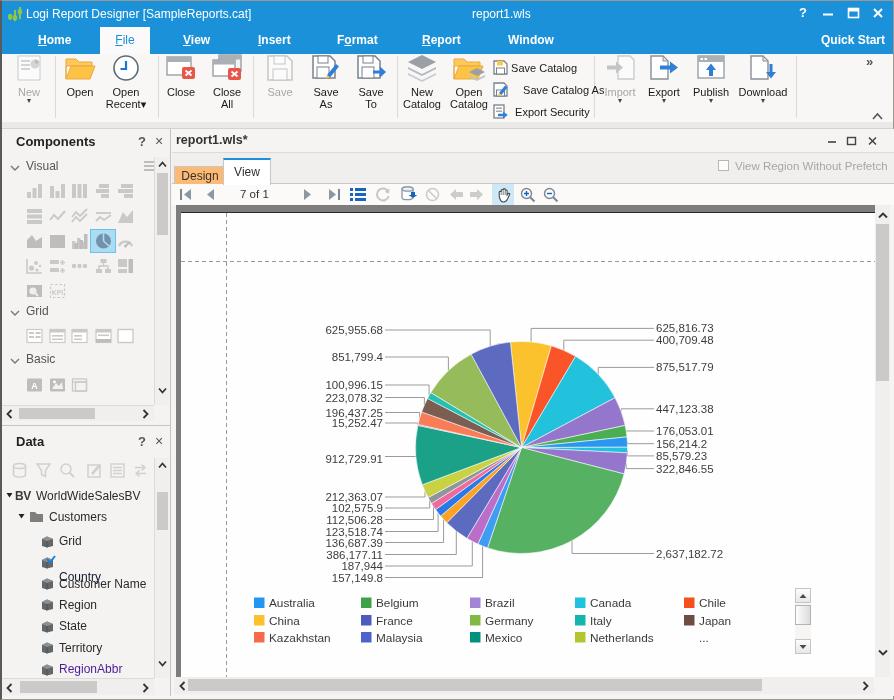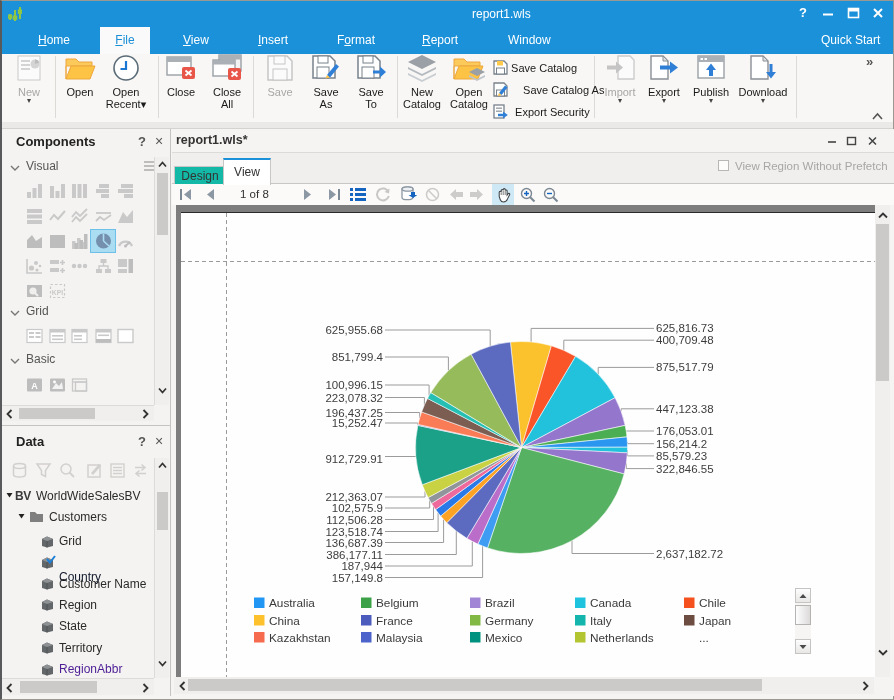--- a/index.html
+++ b/index.html
@@ -3,21 +3,21 @@
 <meta charset="utf-8">
 <style>
 * { margin:0; padding:0; box-sizing:border-box; }
 html,body { width:894px; height:700px; overflow:hidden; }
 body { font-family:"Liberation Sans", sans-serif; position:relative; background:#f0efed; }
 #win { position:absolute; left:0; top:0; width:894px; height:700px; border:1px solid #9b9892; border-left:2px solid #58595b; background:#f5f4f2; }
 .abs { position:absolute; }
 
 #titlebar { position:absolute; left:0; top:0; width:100%; height:25px; background:#1a91d9; color:#fff; }
 #menubar { position:absolute; left:0; top:25px; width:100%; height:28px; background:#1a91d9; }
-.menuitem { position:absolute; top:0; height:28px; line-height:28px; color:#fff; font-size:12px; }
+.menuitem { position:absolute; top:0; height:28px; line-height:28px; color:#fff; font-size:12px;font-weight:bold; }
 .menuitem u { text-decoration:underline; }
 #filetab { position:absolute; left:98px; top:1px; width:50px; height:27px; background:#fafafa; color:#1a8fd8; text-align:center; line-height:27px; font-size:12px; }
 
 #ribbon { position:absolute; left:0; top:53px; width:100%; height:68px; background:#f8f7f5; }
 #ribbonstrip { position:absolute; left:0; top:121px; width:100%; height:7px; background:#ebe9e7; border-bottom:1px solid #d5d3d0; }
 .rsep { position:absolute; top:2px; height:62px; width:1px; background:#dcdad7; }
 .rbtn { position:absolute; top:0; text-align:center; font-size:11px; color:#1a1a1a; }
 .rbtn .lbl { margin-top:2px; line-height:12px; }
 .rbtn.dis { color:#a9a7a5; }
 .dda { font-size:8px; color:#444; line-height:6px; }
@@ -48,20 +48,21 @@
     <svg class="abs" style="left:6px;top:5px" width="14" height="16" viewBox="0 0 14 16">
       <g stroke="#8fc643" stroke-width="2" fill="#8fc643">
         <line x1="2" y1="8" x2="2" y2="14"></line>
           <rect x="0.8" y="9.5" width="2.4" height="2.4"></rect>
         <line x1="7" y1="4" x2="7" y2="15"></line>
           <rect x="5.8" y="10.5" width="2.4" height="2.4"></rect>
         <line x1="12" y1="1" x2="12" y2="13"></line>
           <rect x="10.8" y="4.5" width="2.4" height="2.4"></rect>
       </g>
     </svg>
+    <span class="abs" style="left:24px;top:6px;font-size:12px;">Logi Report Designer [SampleReports.cat]</span>
     <span class="abs" style="left:470px;top:6px;font-size:12px;">report1.wls</span>
     <span class="abs" style="left:797px;top:4px;font-size:13px;font-weight:bold;">?</span>
     <svg class="abs" style="left:820px;top:6px" width="64" height="13" viewBox="0 0 64 13">
       <line x1="1" y1="7.5" x2="11" y2="7.5" stroke="#fff" stroke-width="2"></line>
       <rect x="26.5" y="1.5" width="10" height="9" fill="none" stroke="#fff" stroke-width="1.6"></rect>
       <rect x="26.5" y="1.5" width="10" height="3" fill="#fff"></rect>
       <path d="M52 2 L60 10 M60 2 L52 10" stroke="#fff" stroke-width="2"></path>
     </svg>
   </div>
   <div id="menubar">
@@ -541,34 +542,34 @@
   <div id="docarea">
     <div id="doctitle">
       <span class="abs" style="left:4px;top:4px;font-size:12.5px">report1.wls*</span>
       <svg class="abs" style="left:655px;top:7px" width="56" height="11" viewBox="0 0 56 11">
         <line x1="1" y1="6" x2="9" y2="6" stroke="#444" stroke-width="1.6"></line>
         <rect x="20.5" y="1.5" width="8" height="7" fill="none" stroke="#444" stroke-width="1.4"></rect>
         <path d="M42 1.5 L49 8.5 M49 1.5 L42 8.5" stroke="#444" stroke-width="1.5"></path>
       </svg>
     </div>
     <div id="tabrow">
-      <div class="dtab" style="left:2px;top:13px;width:52px;height:18px;line-height:18px;background:#14b8a6;border:1px solid #c9c7c5;border-bottom:none">Design</div>
+      <div class="dtab" style="left:2px;top:13px;width:52px;height:18px;line-height:18px;background:#fdba74;border:1px solid #c9c7c5;border-bottom:none">Design</div>
       <div class="dtab" style="left:51px;top:5px;width:48px;height:27px;line-height:24px;background:#fff;border:1px solid #c9c7c5;border-top:2px solid #1a91d9;border-bottom:none;z-index:2">View</div>
       <div class="abs" style="left:546px;top:7px;width:11px;height:11px;background:#fcfcfb;border:1px solid #b9b7b5"></div>
       <div class="abs" style="left:563px;top:7px;font-size:11.5px;color:#a8a6a4">View Region Without Prefetch</div>
     </div>
     <div id="navrow">
       <svg class="abs" style="left:7px;top:4px" width="14" height="13" viewBox="0 0 14 13">
           <path d="M2 1 L2 12" stroke="#7c8894" stroke-width="2"></path>
           <path d="M12 1 L5 6.5 L12 12 Z" fill="#8b97a3"></path>
         </svg>
       <svg class="abs" style="left:33px;top:4px" width="11" height="13" viewBox="0 0 11 13">
           <path d="M9 1 L2 6.5 L9 12 Z" fill="#8b97a3"></path>
         </svg>
-      <span class="abs" style="left:68px;top:4px;font-size:11.5px;color:#333">1 of 8</span>
+      <span class="abs" style="left:68px;top:4px;font-size:11.5px;color:#333">7 of 1</span>
       <svg class="abs" style="left:130px;top:4px" width="11" height="13" viewBox="0 0 11 13">
           <path d="M2 1 L9 6.5 L2 12 Z" fill="#8b97a3"></path>
         </svg>
       <svg class="abs" style="left:155px;top:4px" width="14" height="13" viewBox="0 0 14 13">
           <path d="M2 1 L9 6.5 L2 12 Z" fill="#8b97a3"></path>
           <path d="M12 1 L12 12" stroke="#7c8894" stroke-width="2"></path>
         </svg>
       <svg class="abs" style="left:178px;top:3px" width="16" height="15" viewBox="0 0 16 15">
           <g fill="#1565c0">
             <rect x="0" y="1" width="3" height="3"></rect>

